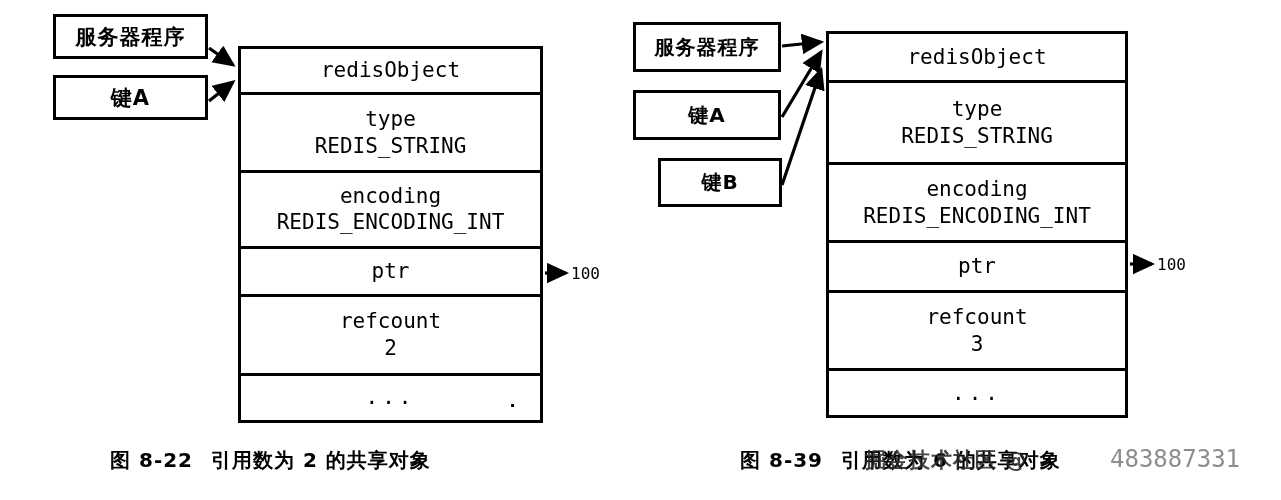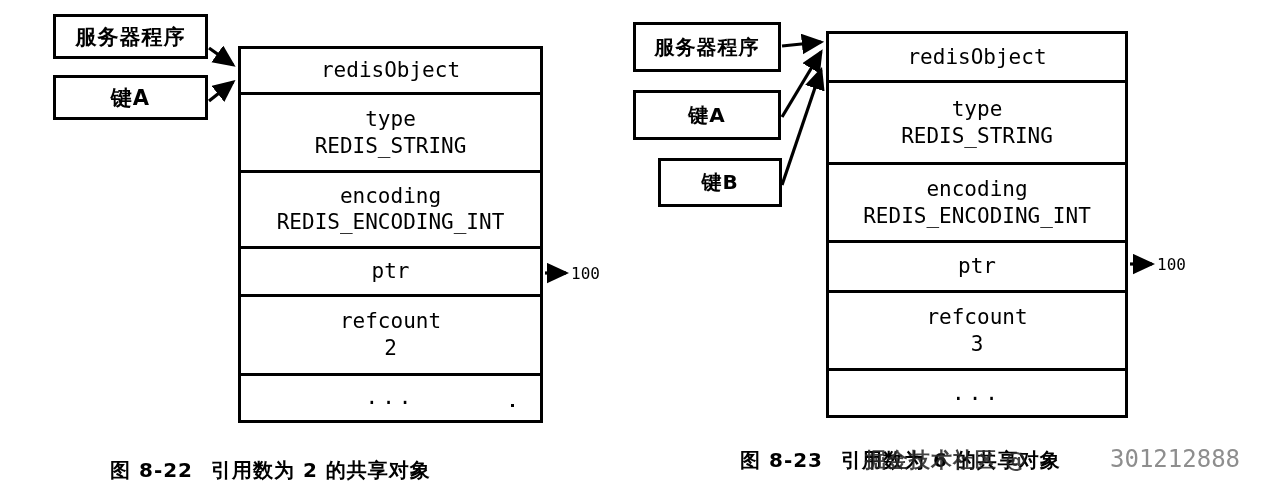--- a/index.html
+++ b/index.html
@@ -122,21 +122,21 @@
     </div>
     <div class="obj-row" style="height:45px;font-size:21px;letter-spacing:4px;">
       <span class="l1">...</span>
     </div>
   </div>
 
   <div class="ptr-val" style="left:571px;top:264px;">100</div>
 
   <div class="speck" style="left:511px;top:404px;width:3px;height:3px;"></div>
 
-  <div class="caption" style="left:110px;top:447px;margin-top:10px;">
+  <div class="caption" style="left:110px;top:447px;">
     <span class="cap-num">图 8-22</span><span>引用数为 2 的共享对象</span>
   </div>
 
   <div class="lbl-box" style="left:633px;top:22px;width:148px;height:50px;font-size:20px;">
     <span>服务器程序</span>
   </div>
 
   <div class="lbl-box" style="left:633px;top:90px;width:148px;height:50px;font-size:20px;">
     <span>键A</span>
   </div>
@@ -165,25 +165,25 @@
       <span class="l2">3</span>
     </div>
     <div class="obj-row" style="height:44px;font-size:21px;letter-spacing:4px;">
       <span class="l1">...</span>
     </div>
   </div>
 
   <div class="ptr-val" style="left:1157px;top:255px;">100</div>
 
   <div class="caption" style="left:740px;top:447px;">
-    <span class="cap-num">图 8-23</span><span>引用数为 6 的共享对象</span>
+    <span class="cap-num">图 8-39</span><span>引用数为 6 的共享对象</span>
   </div>
 
   <div class="wm-cn" style="left:865px;top:446px;">掘金技术社区 @</div>
-  <div class="wm-num" style="left:1110px;top:445px;">301212888</div>
+  <div class="wm-num" style="left:1110px;top:445px;">483887331</div>
 
   <svg class="arrows" viewBox="0 0 1281 500">
     <defs>
       <marker id="ah" markerWidth="7" markerHeight="7" refX="6" refY="3.2" orient="auto" markerUnits="strokeWidth">
         <path d="M0,0 L7,3.2 L0,6.4 z" fill="#000"></path>
       </marker>
     </defs>
 
     <line x1="209" y1="48" x2="233" y2="65" stroke="#000" stroke-width="3.2" marker-end="url(#ah)"></line>
 

